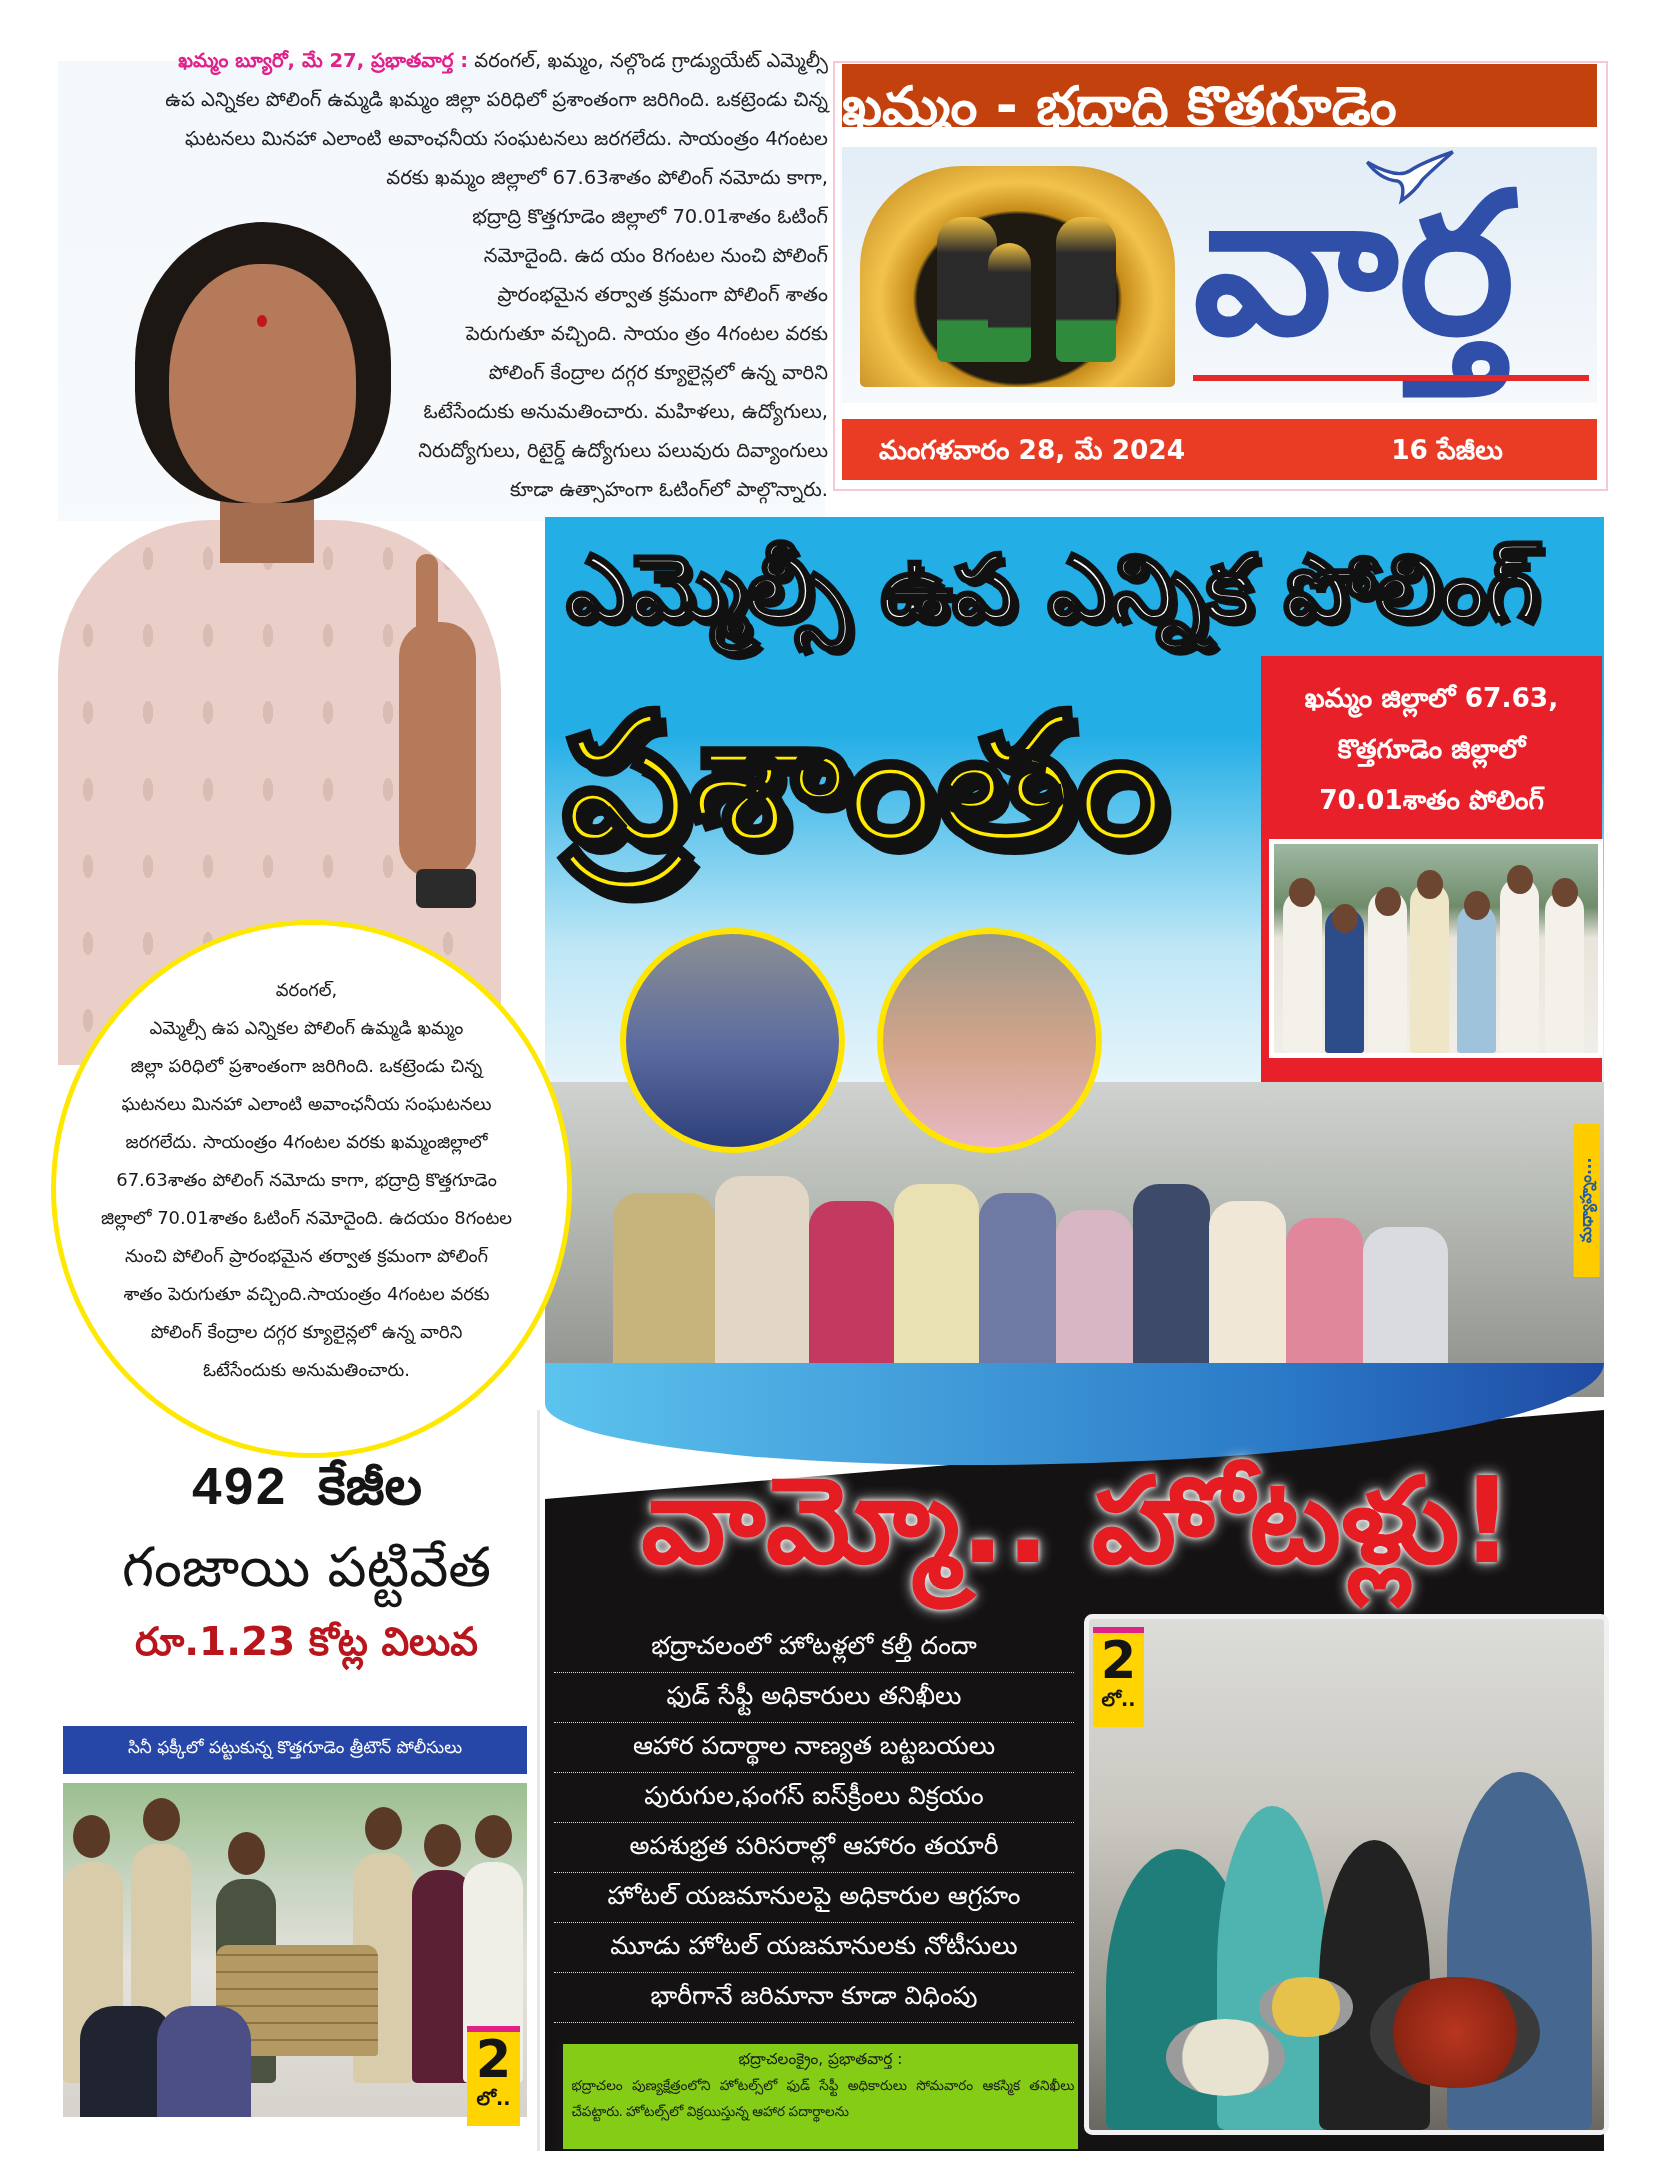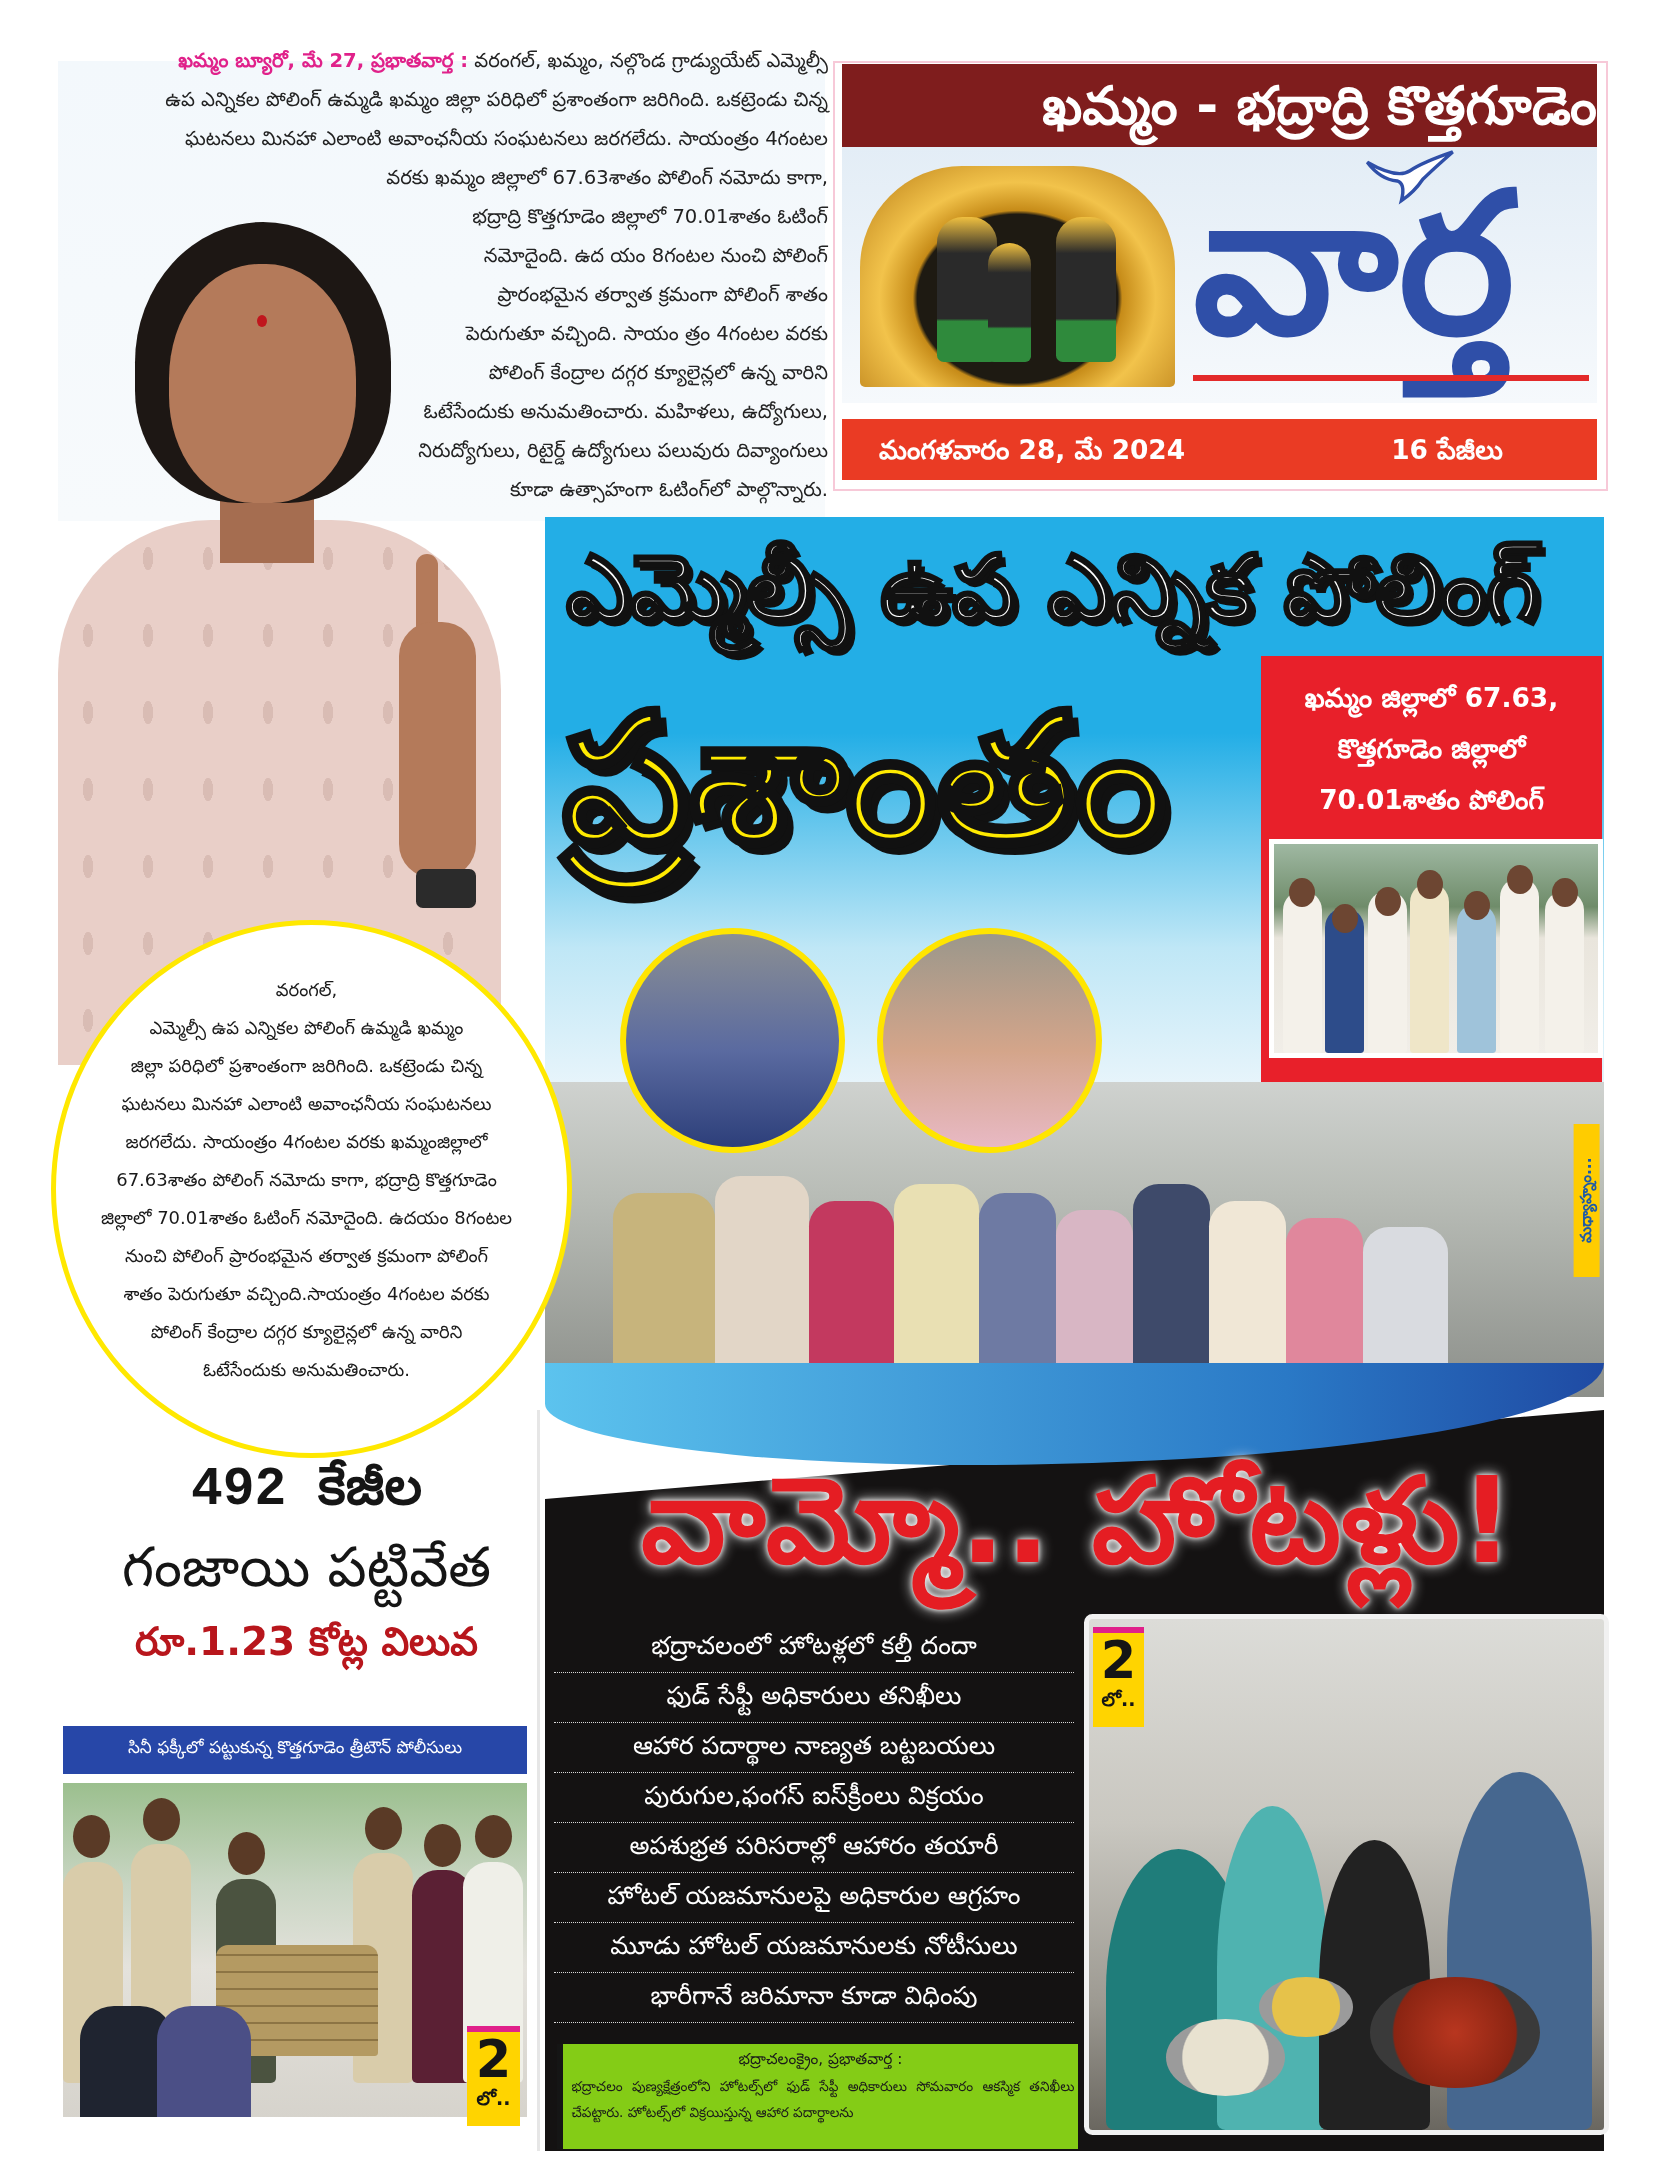--- a/index.html
+++ b/index.html
@@ -31,22 +31,22 @@
   .portrait .neck { position:absolute; left:162px; top:273px; width:94px; height:77px; background:#a56d50; }
   .portrait .body { position:absolute; left:0; top:307px; width:443px; height:596px; border-radius:153px 170px 0 0; background: #e9cfc8;
      background-image: radial-gradient(ellipse 8.5px 19px at 50% 50%, #d9bcb4 60%, transparent 62%); background-size: 60px 77px; }
   .portrait .hand { position:absolute; left:341px; top:409px; width:77px; height:256px; border-radius:34px; background:#b47a5a; }
   .portrait .finger { position:absolute; left:358px; top:341px; width:22px; height:102px; border-radius:11px; background:#b47a5a; }
   .portrait .watch { position:absolute; left:358px; top:656px; width:60px; height:39px; border-radius:6.8px; background:#2b2b2b; }
 
   
   .masthead { left: 833px; top: 61px; width: 771px; height: 426px; border: 2.6px solid #f7c9d8; background:#fff; }
   .mast-top {
-    left: 842px; top: 64px; width: 755px; height: 83px; background: #7f1d1d;
-    color: #fff; font-weight: bold; font-size: 53px; text-align: right; line-height: 83px; white-space: nowrap;
+    left: 842px; top: 64px; width: 755px; height: 63px; background: #c2410c;
+    color: #fff; font-weight: bold; font-size: 53px; text-align: left; line-height: 83px; white-space: nowrap;
   }
   .mast-mid { left: 842px; top: 147px; width: 755px; height: 256px; background: linear-gradient(180deg,#e3edf6 0%, #f6f9fc 100%); }
   .deity {
     left: 860px; top: 166px; width: 315px; height: 221px; border-radius: 102px 102px 5.1px 5.1px;
     background: radial-gradient(ellipse at 50% 60%, #1e1a12 0%, #1e1a12 45%, #c68b18 47%, #f2c34b 62%, #b37612 100%);
   }
   .deity-fig { position:absolute; width: 60px; height: 145px; top: 51px; border-radius: 25.6px 25.6px 6.8px 6.8px; background: linear-gradient(180deg,#f0c040 0%, #2a2a2a 25%, #2a2a2a 70%, #2f8a3c 72%, #2f8a3c 100%); }
   .logo-word {
     left: 1193px; top: 149px; width: 400px; height: 230px;
     color: #2f4fa8; font-weight: bold; font-size: 196px; line-height: 230px; text-align: left;
@@ -127,21 +127,21 @@
   }
   .bullets { left: 554px; top: 1623px; width: 520px; }
   .bullet {
     color: #fff; font-size: 25px; text-align: center; white-space: nowrap;
     height: 49px; line-height: 46px; border-bottom: 1.7px dotted #d8d8d8;
   }
   .yellow-box {
     left: 557px; top: 2044px; width: 515px; height: 105px; background: #84cc16; border-left: 6.8px solid #151515;
   }
   .yellow-box .dl { position:absolute; left:0; top: 3.4px; width:100%; text-align:center; font-size: 15.3px; line-height: 25.6px; }
-  .yellow-box .body { position:absolute; left:8.5px; top: 29px; width: 503px; font-size: 13.6px; line-height: 26.4px; text-align: justify; }
+  .yellow-box .body { position:absolute; left:8.5px; top: 29px; width: 503px; font-size: 13.6px; line-height: 26.4px; text-align: justify; font-family: Liberation Serif, serif; }
 
   .hotel-photo {
     left: 1084px; top: 1614px; width: 515px; height: 511px; border: 5.1px solid #f1f1f1; border-radius: 8.5px;
     background: linear-gradient(180deg, #dcdcd8 0%, #c9c7c0 40%, #9d9a92 75%, #6a6760 100%);
     overflow: hidden;
   }
   .hotel-photo .person { position:absolute; bottom:0; border-radius: 50% 50% 8.5px 8.5px; }
   .hotel-photo .pot { position:absolute; border-radius:50%; }
 
   .page-ref {

